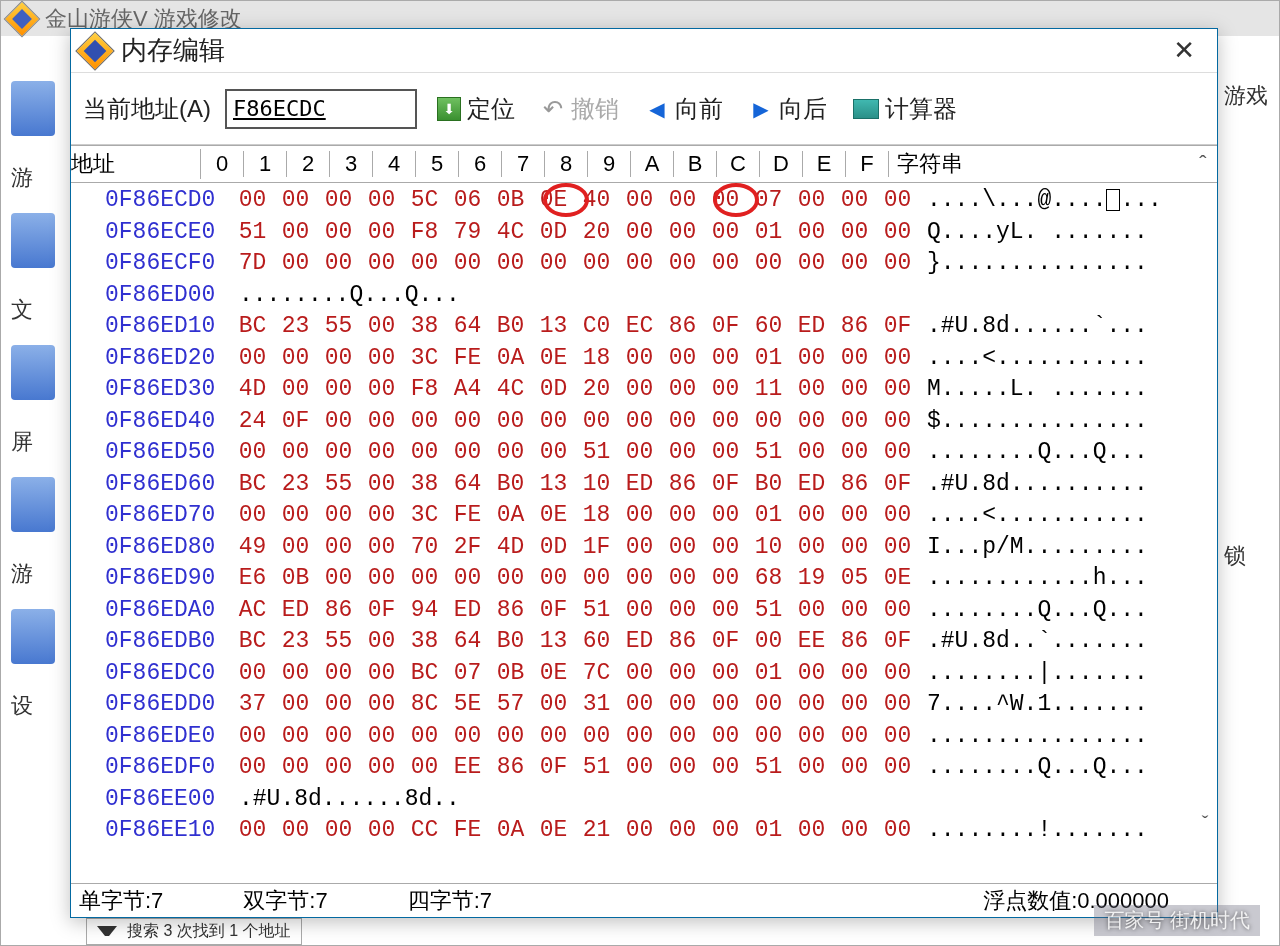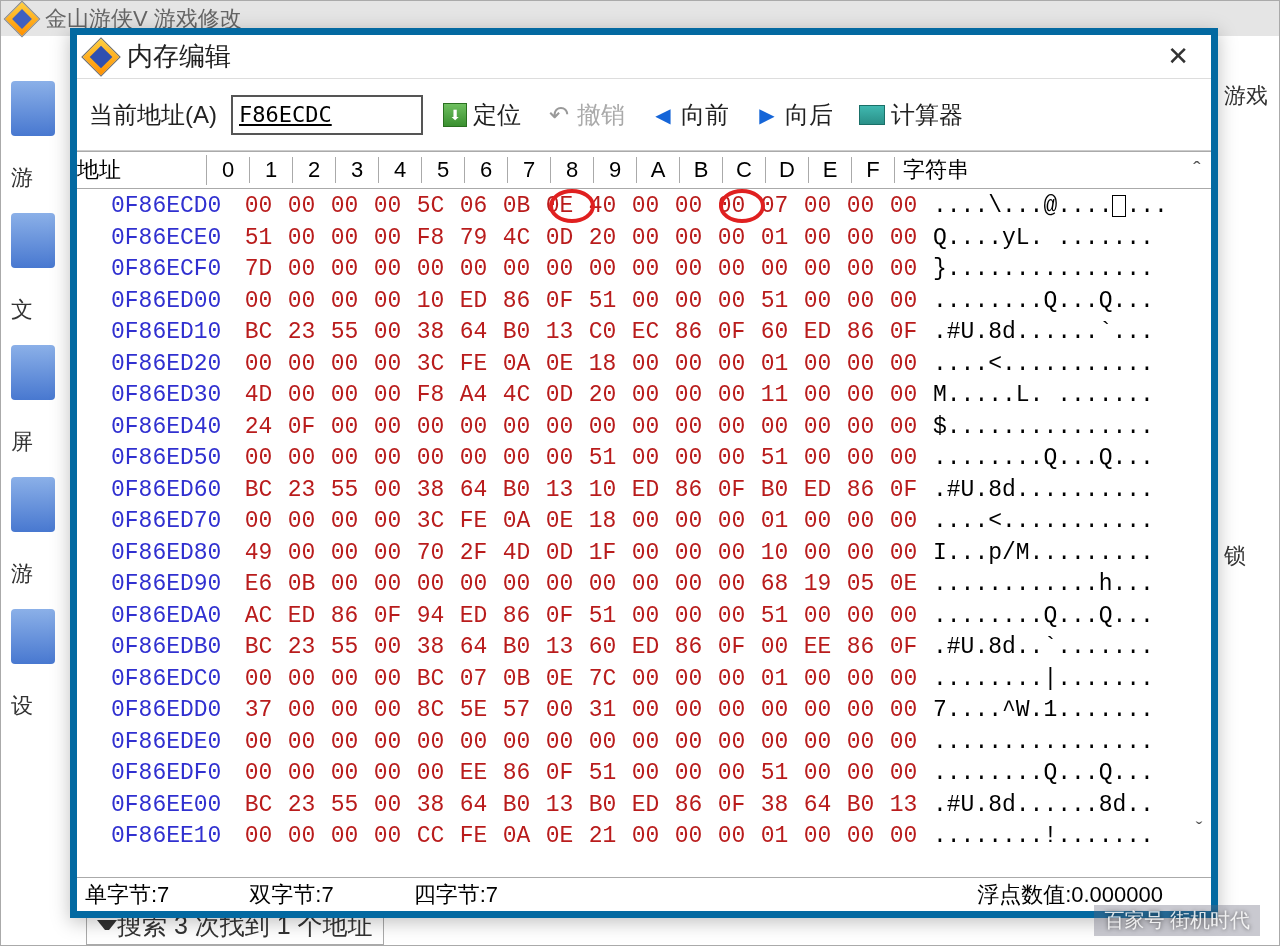--- a/index.html
+++ b/index.html
@@ -8,21 +8,21 @@
 .bg-window { position: absolute; top: 0; left: 0; width: 1280px; height: 946px; background: #fff; border: 1px solid #aaa; }
 .bg-titlebar { height: 35px; background: #e5e5e5; display: flex; align-items: center; padding: 0 8px; color: #666; font-size: 22px; }
 .bg-icon { width: 26px; height: 26px; background: linear-gradient(135deg,#ffd040,#ff9000); border: 1px solid #888; transform: rotate(45deg); margin-right: 10px; }
 .bg-icon-inner { width: 14px; height: 14px; background: #4060c0; margin: 5px; }
 .bg-sidebar { position: absolute; left: 10px; top: 80px; width: 55px; }
 .bg-sidebar-item { width: 44px; height: 55px; margin-bottom: 35px; background: linear-gradient(#8bb0e8,#4878d0); border-radius: 4px; }
 .bg-label { font-size: 22px; color: #333; margin-top: -8px; margin-bottom: 20px; }
 .bg-right { position: absolute; right: 0; top: 80px; width: 55px; font-size: 22px; color: #333; }
 .bg-right div { margin-bottom: 430px; }
 
-.dialog { position: absolute; left: 70px; top: 28px; width: 1148px; height: 890px; background: #fff; border: 7px solid #0369a1; box-shadow: 0 4px 18px rgba(0,0,0,.25); display: flex; flex-direction: column; }
+.dialog { position: absolute; left: 70px; top: 28px; width: 1148px; height: 890px; background: #fff; border: 1px solid #0369a1; box-shadow: 0 4px 18px rgba(0,0,0,.25); display: flex; flex-direction: column; }
 .dialog-titlebar { height: 44px; display: flex; align-items: center; padding: 0 10px; border-bottom: 1px solid #ddd; }
 .dialog-icon { width: 28px; height: 28px; background: linear-gradient(135deg,#ffd040,#ff9000); border: 1px solid #666; transform: rotate(45deg); margin-right: 12px; position: relative; }
 .dialog-icon::after { content:""; position:absolute; inset:5px; background:#3050b0; }
 .dialog-title { font-size: 26px; color: #222; flex: 1; }
 .close-btn { font-size: 26px; color: #333; cursor: pointer; padding: 2px 12px; }
 
 .toolbar { height: 72px; display: flex; align-items: center; padding: 0 12px; gap: 14px; border-bottom: 1px solid #ccc; }
 .addr-label { font-size: 24px; color: #222; }
 .addr-input { width: 192px; height: 40px; border: 2px solid #555; font-family: monospace; font-size: 22px; padding: 0 6px; text-decoration: underline; }
 .tb-btn { display: flex; align-items: center; gap: 6px; font-size: 24px; color: #222; cursor: pointer; padding: 4px 6px; }
@@ -51,21 +51,21 @@
 
 .circle { position: absolute; border: 4px solid #e02020; border-radius: 50%; pointer-events: none; }
 .cursor-box { display: inline-block; border: 1px solid #000; width: 14px; height: 22px; vertical-align: middle; }
 
 .statusbar { height: 34px; border-top: 1px solid #aaa; display: flex; align-items: center; font-size: 22px; padding: 0 8px; }
 .status-seg { margin-right: 80px; }
 .status-float { margin-left: auto; margin-right: 40px; }
 
 .watermark { position: absolute; right: 20px; bottom: 10px; font-size: 20px; color: rgba(255,255,255,.85); text-shadow: 0 0 4px rgba(0,0,0,.6); background: rgba(100,100,120,.35); padding: 2px 10px; }
 
-.bg-searchbar { position: absolute; left: 85px; bottom: 0; font-size: 25px; color: #333; background: #fff; border:1px solid #aaa; padding: 2px 10px; display:flex; align-items:center; }
+.bg-searchbar { position: absolute; left: 85px; bottom: 0; font-size: 16px; color: #333; background: #fff; border:1px solid #aaa; padding: 2px 10px; display:flex; align-items:center; gap:10px; }
 .bg-dropdown { width:20px; height:12px; border-left:8px solid transparent; border-right:8px solid transparent; border-top:10px solid #333; }
 </style>
 </head>
 <body>
 
 <div class="bg-window">
   <div class="bg-titlebar">
     <div class="bg-icon">
         <div class="bg-icon-inner"></div>
       </div>
@@ -149,37 +149,37 @@
       <div class="col-str">字符串</div>
       <div class="scroll-up">ˆ</div>
     </div>
     <div class="hex-rows" id="hex-rows">
       <div class="circle" style="left:472px; top:0px; width:46px; height:34px;"></div>
       <div class="circle" style="left:642px; top:0px; width:46px; height:34px;"></div>
       <div class="scroll-down">ˇ</div>
     <div class="hex-row"><div class="cell-addr">0F86ECD0</div><div class="cell-bytes"><span>00</span><span>00</span><span>00</span><span>00</span><span>5C</span><span>06</span><span>0B</span><span>0E</span><span>40</span><span>00</span><span>00</span><span>00</span><span>07</span><span>00</span><span>00</span><span>00</span></div><div class="cell-str">....\...@....<span class="cursor-box"></span>...</div></div>
         <div class="hex-row"><div class="cell-addr">0F86ECE0</div><div class="cell-bytes"><span>51</span><span>00</span><span>00</span><span>00</span><span>F8</span><span>79</span><span>4C</span><span>0D</span><span>20</span><span>00</span><span>00</span><span>00</span><span>01</span><span>00</span><span>00</span><span>00</span></div><div class="cell-str">Q....yL. .......</div></div>
         <div class="hex-row"><div class="cell-addr">0F86ECF0</div><div class="cell-bytes"><span>7D</span><span>00</span><span>00</span><span>00</span><span>00</span><span>00</span><span>00</span><span>00</span><span>00</span><span>00</span><span>00</span><span>00</span><span>00</span><span>00</span><span>00</span><span>00</span></div><div class="cell-str">}...............</div></div>
-        <div class="hex-row"><div class="cell-addr">0F86ED00</div><div class="cell-bytes"><span>00</span><span>00</span><span>00</span><span>00</span><span>10</span><span>ED</span><span>86</span><span>0F</span><span>51</span><span>00</span><span>00</span><span>00</span><span>51</span><span>00</span><span>00</span><span>00</span></div><div class="cell-str">........Q...Q...</div></div>
+        <div class="hex-row"><div class="cell-addr">0F86ED00</div><div class="cell-str">........Q...Q...</div></div>
         <div class="hex-row"><div class="cell-addr">0F86ED10</div><div class="cell-bytes"><span>BC</span><span>23</span><span>55</span><span>00</span><span>38</span><span>64</span><span>B0</span><span>13</span><span>C0</span><span>EC</span><span>86</span><span>0F</span><span>60</span><span>ED</span><span>86</span><span>0F</span></div><div class="cell-str">.#U.8d......`...</div></div>
         <div class="hex-row"><div class="cell-addr">0F86ED20</div><div class="cell-bytes"><span>00</span><span>00</span><span>00</span><span>00</span><span>3C</span><span>FE</span><span>0A</span><span>0E</span><span>18</span><span>00</span><span>00</span><span>00</span><span>01</span><span>00</span><span>00</span><span>00</span></div><div class="cell-str">....&lt;...........</div></div>
         <div class="hex-row"><div class="cell-addr">0F86ED30</div><div class="cell-bytes"><span>4D</span><span>00</span><span>00</span><span>00</span><span>F8</span><span>A4</span><span>4C</span><span>0D</span><span>20</span><span>00</span><span>00</span><span>00</span><span>11</span><span>00</span><span>00</span><span>00</span></div><div class="cell-str">M.....L. .......</div></div>
         <div class="hex-row"><div class="cell-addr">0F86ED40</div><div class="cell-bytes"><span>24</span><span>0F</span><span>00</span><span>00</span><span>00</span><span>00</span><span>00</span><span>00</span><span>00</span><span>00</span><span>00</span><span>00</span><span>00</span><span>00</span><span>00</span><span>00</span></div><div class="cell-str">$...............</div></div>
         <div class="hex-row"><div class="cell-addr">0F86ED50</div><div class="cell-bytes"><span>00</span><span>00</span><span>00</span><span>00</span><span>00</span><span>00</span><span>00</span><span>00</span><span>51</span><span>00</span><span>00</span><span>00</span><span>51</span><span>00</span><span>00</span><span>00</span></div><div class="cell-str">........Q...Q...</div></div>
         <div class="hex-row"><div class="cell-addr">0F86ED60</div><div class="cell-bytes"><span>BC</span><span>23</span><span>55</span><span>00</span><span>38</span><span>64</span><span>B0</span><span>13</span><span>10</span><span>ED</span><span>86</span><span>0F</span><span>B0</span><span>ED</span><span>86</span><span>0F</span></div><div class="cell-str">.#U.8d..........</div></div>
         <div class="hex-row"><div class="cell-addr">0F86ED70</div><div class="cell-bytes"><span>00</span><span>00</span><span>00</span><span>00</span><span>3C</span><span>FE</span><span>0A</span><span>0E</span><span>18</span><span>00</span><span>00</span><span>00</span><span>01</span><span>00</span><span>00</span><span>00</span></div><div class="cell-str">....&lt;...........</div></div>
         <div class="hex-row"><div class="cell-addr">0F86ED80</div><div class="cell-bytes"><span>49</span><span>00</span><span>00</span><span>00</span><span>70</span><span>2F</span><span>4D</span><span>0D</span><span>1F</span><span>00</span><span>00</span><span>00</span><span>10</span><span>00</span><span>00</span><span>00</span></div><div class="cell-str">I...p/M.........</div></div>
         <div class="hex-row"><div class="cell-addr">0F86ED90</div><div class="cell-bytes"><span>E6</span><span>0B</span><span>00</span><span>00</span><span>00</span><span>00</span><span>00</span><span>00</span><span>00</span><span>00</span><span>00</span><span>00</span><span>68</span><span>19</span><span>05</span><span>0E</span></div><div class="cell-str">............h...</div></div>
         <div class="hex-row"><div class="cell-addr">0F86EDA0</div><div class="cell-bytes"><span>AC</span><span>ED</span><span>86</span><span>0F</span><span>94</span><span>ED</span><span>86</span><span>0F</span><span>51</span><span>00</span><span>00</span><span>00</span><span>51</span><span>00</span><span>00</span><span>00</span></div><div class="cell-str">........Q...Q...</div></div>
         <div class="hex-row"><div class="cell-addr">0F86EDB0</div><div class="cell-bytes"><span>BC</span><span>23</span><span>55</span><span>00</span><span>38</span><span>64</span><span>B0</span><span>13</span><span>60</span><span>ED</span><span>86</span><span>0F</span><span>00</span><span>EE</span><span>86</span><span>0F</span></div><div class="cell-str">.#U.8d..`.......</div></div>
         <div class="hex-row"><div class="cell-addr">0F86EDC0</div><div class="cell-bytes"><span>00</span><span>00</span><span>00</span><span>00</span><span>BC</span><span>07</span><span>0B</span><span>0E</span><span>7C</span><span>00</span><span>00</span><span>00</span><span>01</span><span>00</span><span>00</span><span>00</span></div><div class="cell-str">........|.......</div></div>
         <div class="hex-row"><div class="cell-addr">0F86EDD0</div><div class="cell-bytes"><span>37</span><span>00</span><span>00</span><span>00</span><span>8C</span><span>5E</span><span>57</span><span>00</span><span>31</span><span>00</span><span>00</span><span>00</span><span>00</span><span>00</span><span>00</span><span>00</span></div><div class="cell-str">7....^W.1.......</div></div>
         <div class="hex-row"><div class="cell-addr">0F86EDE0</div><div class="cell-bytes"><span>00</span><span>00</span><span>00</span><span>00</span><span>00</span><span>00</span><span>00</span><span>00</span><span>00</span><span>00</span><span>00</span><span>00</span><span>00</span><span>00</span><span>00</span><span>00</span></div><div class="cell-str">................</div></div>
         <div class="hex-row"><div class="cell-addr">0F86EDF0</div><div class="cell-bytes"><span>00</span><span>00</span><span>00</span><span>00</span><span>00</span><span>EE</span><span>86</span><span>0F</span><span>51</span><span>00</span><span>00</span><span>00</span><span>51</span><span>00</span><span>00</span><span>00</span></div><div class="cell-str">........Q...Q...</div></div>
-        <div class="hex-row"><div class="cell-addr">0F86EE00</div><div class="cell-bytes"><span>BC</span><span>23</span><span>55</span><span>00</span><span>38</span><span>64</span><span>B0</span><span>13</span><span>B0</span><span>ED</span><span>86</span><span>0F</span><span>38</span><span>64</span><span>B0</span><span>13</span></div><div class="cell-str">.#U.8d......8d..</div></div>
+        <div class="hex-row"><div class="cell-addr">0F86EE00</div><div class="cell-str">.#U.8d......8d..</div></div>
         <div class="hex-row"><div class="cell-addr">0F86EE10</div><div class="cell-bytes"><span>00</span><span>00</span><span>00</span><span>00</span><span>CC</span><span>FE</span><span>0A</span><span>0E</span><span>21</span><span>00</span><span>00</span><span>00</span><span>01</span><span>00</span><span>00</span><span>00</span></div><div class="cell-str">........!.......</div></div>
       </div>
   </div>
 
   <div class="statusbar">
     <span class="status-seg">单字节:7</span>
     <span class="status-seg">双字节:7</span>
     <span class="status-seg">四字节:7</span>
     <span class="status-float">浮点数值:0.000000</span>
   </div>

